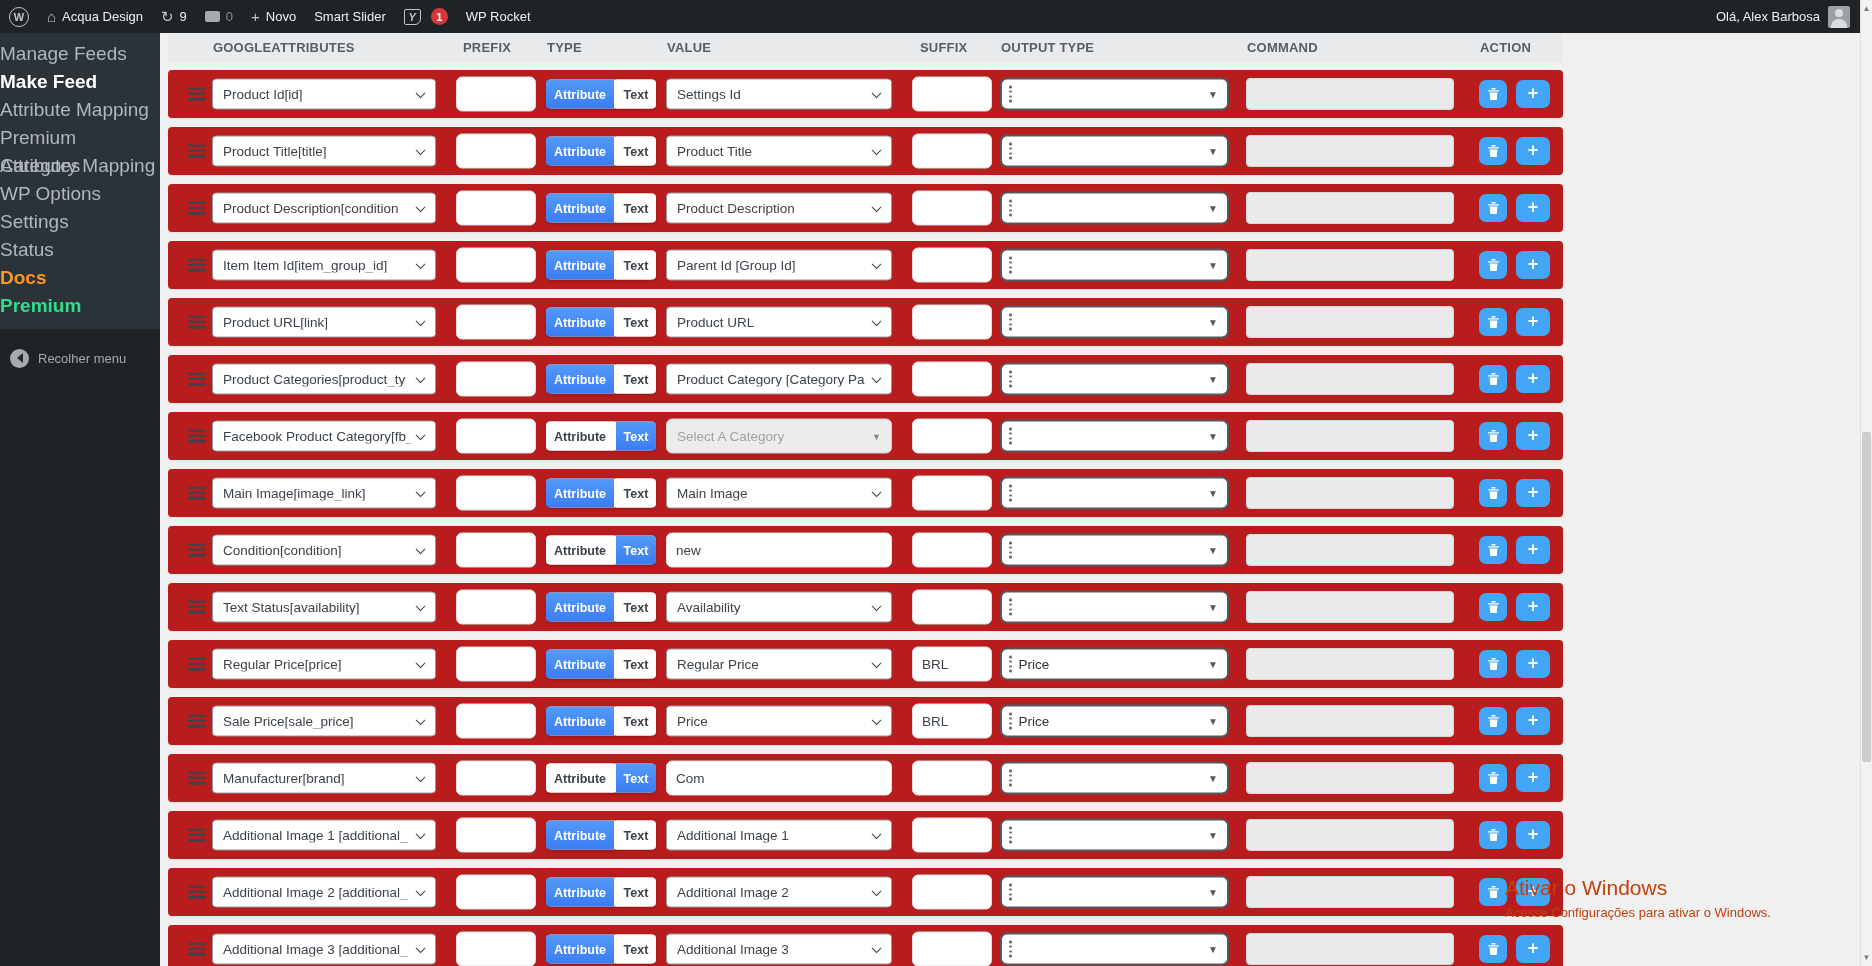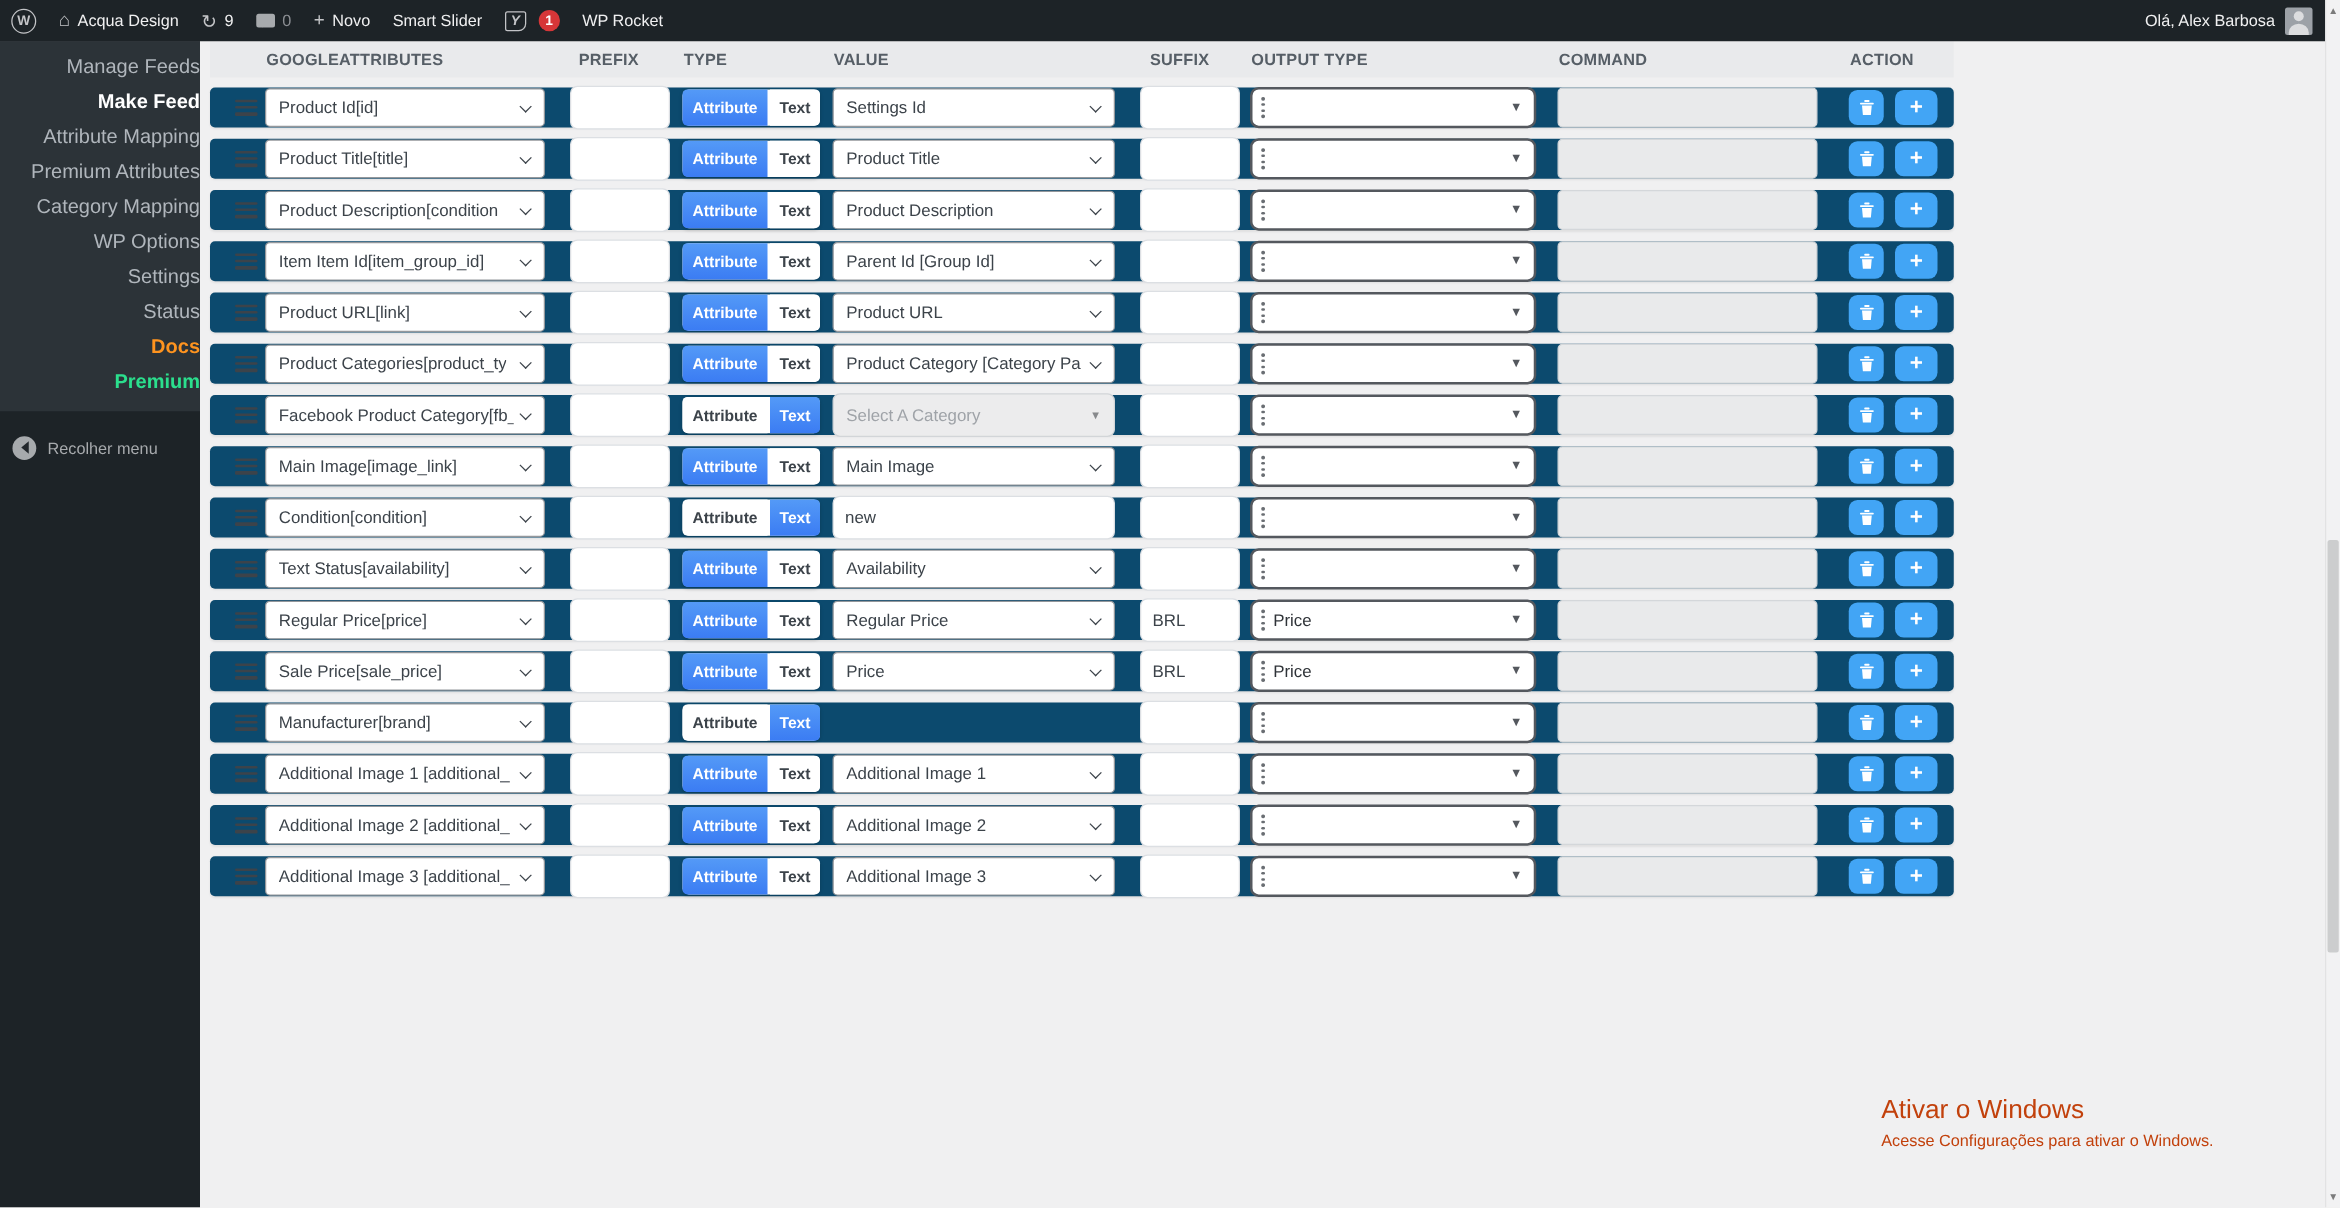--- a/index.html
+++ b/index.html
@@ -22,37 +22,37 @@
   .redbadge { min-width:17px; height:17px; border-radius:50%; background:#d63638; color:#fff;
               display:flex; align-items:center; justify-content:center; font-size:11px; font-weight:bold; margin-left:4px; }
   .ab-right { margin-left:auto; display:flex; align-items:center; gap:8px; padding-right:10px; }
   .avatar { width:22px; height:22px; background:#9ca1a7; position:relative; overflow:hidden; border-radius:2px; }
   .avatar::before { content:""; position:absolute; left:7px; top:3px; width:8px; height:8px; border-radius:50%; background:#dcdddf; }
   .avatar::after { content:""; position:absolute; left:3px; top:13px; width:16px; height:14px; border-radius:50% 50% 0 0; background:#dcdddf; }
 
   
   .sidebar { position:absolute; left:0; top:33px; width:160px; bottom:0; background:#1d2327; z-index:5; }
   .submenu { background:#2c3338; padding:7px 0 9px; }
-  .side-item { height:28px; line-height:28px; padding-left:0; font-size:16px; color:#b0b6bc; cursor:pointer;text-align:right; }
+  .side-item { height:28px; line-height:28px; padding-left:0; font-size:19px; color:#b0b6bc; cursor:pointer; }
   .side-item.current { color:#fff; font-weight:bold; }
   .side-item.docs { color:#ff941f; font-weight:bold; }
   .side-item.premium { color:#2bdf8d; font-weight:bold; }
   .collapse { margin-top:14px; display:flex; align-items:center; gap:9px; padding-left:10px; color:#a7aaad; font-size:13px; height:30px; cursor:pointer; }
   .collapse-icon { width:19px; height:19px; border-radius:50%; background:#a7aaad; display:flex; align-items:center; justify-content:center; flex:0 0 auto; }
   .collapse-icon::before { content:""; border:5px solid transparent; border-right:6px solid #23282d; margin-left:-5px; }
 
   
   .content { position:absolute; left:160px; top:33px; right:12px; bottom:0; background:#f0f0f1; overflow:hidden; }
   .thead { position:absolute; left:8px; top:0; width:1395px; height:29px; background:#e9eaec; }
   .th { position:absolute; top:7px; font-size:13px; font-weight:bold; color:#565e66; letter-spacing:.2px; white-space:nowrap; }
   .th.c0{left:45px} .th.c1{left:295px} .th.c2{left:379px} .th.c3{left:499px}
   .th.c4{left:752px} .th.c5{left:833px} .th.c6{left:1079px} .th.c7{left:1312px}
 
   .rows { position:absolute; top:37px; left:8px; width:1395px; }
-  .row { position:relative; height:32px; margin-bottom:9px; background:#0c4a6e; border-radius:4px; box-shadow:0 1px 2px rgba(0,0,0,.07); }
+  .row { position:relative; height:48px; margin-bottom:9px; background:#b91c1c; border-radius:4px; box-shadow:0 1px 2px rgba(0,0,0,.07); }
   .row > * , .row .typegroup { position:absolute; top:50%; transform:translateY(-50%); }
 
   .handle { left:20px; width:18px; cursor:grab; }
   .handle i { display:block; height:2.4px; background:#3c434a; margin:2.8px 0; border-radius:1px; }
 
   .sel { left:44px; width:224px; height:31px; border:1px solid #94979b; border-radius:4px; background:#fff;
          display:flex; align-items:center; padding:0 24px 0 10px; font-size:13.5px; color:#3c434a; cursor:pointer; overflow:hidden; }
   .sel .sel-txt { white-space:nowrap; overflow:hidden; }
   .chev { position:absolute; right:11px; top:50%; width:7px; height:7px;
           border-right:1.7px solid #3c434a; border-bottom:1.7px solid #3c434a; transform:translateY(-68%) rotate(45deg); }
@@ -702,20 +702,21 @@
         </span>
     <div class="sel attr-sel">
       <span class="sel-txt attr-txt">Manufacturer[brand]</span>
       <span class="chev"></span>
     </div>
     <input class="inp prefix" value="" style="">
     <div class="typegroup">
       <span class="tbtn battr off">Attribute</span>
       <span class="tbtn btext on">Text</span>
     </div>
+    <input class="inp val-inp" value="Com" style="">
     <input class="inp suffix" value="" style="">
     <div class="output">
       <span class="dots">
             <i></i>
             <i></i>
             <i></i>
             <i></i>
           </span>
       <span class="out-txt"></span>
       <span class="tri">▼</span>

